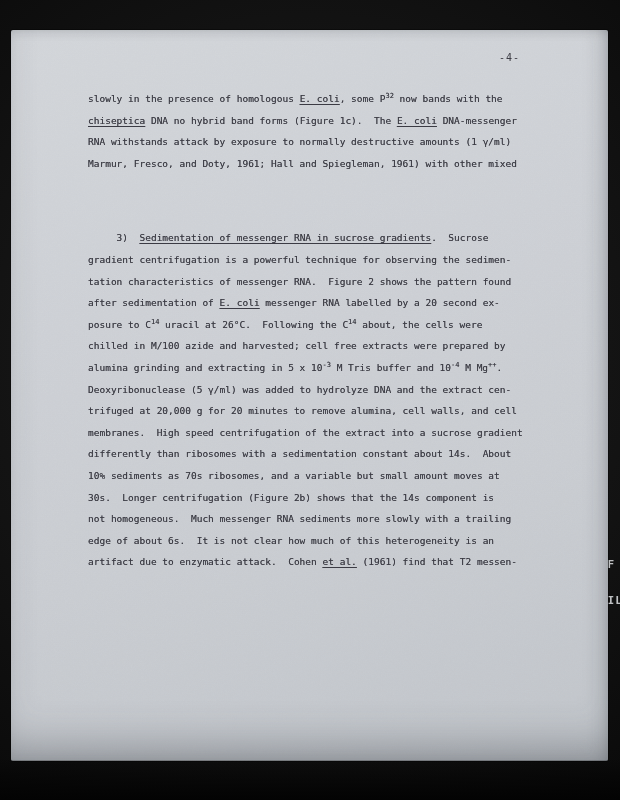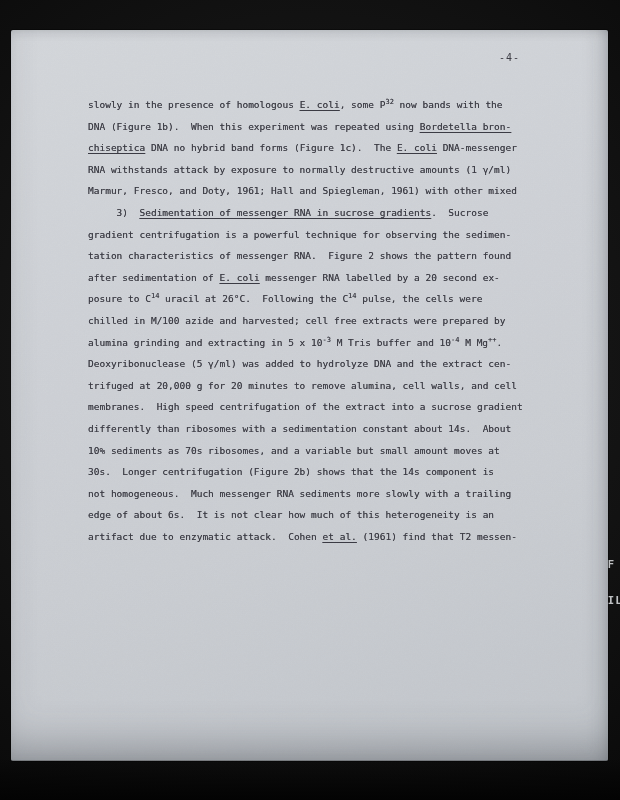--- a/index.html
+++ b/index.html
@@ -26,25 +26,25 @@
   .paper-noise{
     position:absolute;inset:0;width:100%;height:100%;
     opacity:0.55;pointer-events:none;border-radius:2px;
   }
   .page-number{
     position:absolute;top:22px;right:88px;
     font-size:10px;color:#3c3c44;letter-spacing:1px;
   }
   .page-text{
     position:absolute;left:77px;top:62px;width:482px;
-    font-size:9.5px;line-height:26px;color:#3b3b44;
+    font-size:9.5px;line-height:13px;color:#3b3b44;
     text-shadow:0 0 0.5px rgba(20,20,28,0.55);
   }
   .para{margin:0;}
-  .para + .para{}
+  .para + .para{margin-top:53px;}
   .line{white-space:pre;height:21.6px;}
   .u{text-decoration:underline;text-underline-offset:2px;}
   .sup{font-size:7px;position:relative;top:-4px;}
   .spine-fragment{
     position:absolute;z-index:1;left:600px;width:20px;overflow:hidden;
     color:rgba(235,238,240,0.8);font-size:11px;font-weight:bold;
     letter-spacing:1px;white-space:nowrap;
   }
   #spine-frag-0{top:558px;}
   #spine-frag-1{top:594px;}
@@ -68,31 +68,30 @@
       <feColorMatrix type="matrix" values="0 0 0 0 0.32  0 0 0 0 0.33  0 0 0 0 0.36  0 0 0 0.10 0"></feColorMatrix>
     </filter>
     <rect width="100%" height="100%" filter="url(#grain)"></rect>
   </svg>
 
   <div class="page-number">-4-</div>
 
   <div class="page-text">
       <div class="para">
         <div class="line"><span>slowly in the presence of homologous </span><span class="u">E. coli</span><span>, some P</span><span class="sup">32</span><span> now bands with the</span></div>
-        <div class="line"><span>DNA (Figure 1b).  When this experiment was repeated using </span><span class="u">Bordetella bron-</span></div>
         <div class="line"><span class="u">chiseptica</span><span> DNA no hybrid band forms (Figure 1c).  The </span><span class="u">E. coli</span><span> DNA-messenger</span></div>
         <div class="line"><span>RNA withstands attack by exposure to normally destructive amounts (1 γ/ml)</span></div>
         <div class="line"><span>Marmur, Fresco, and Doty, 1961; Hall and Spiegleman, 1961) with other mixed</span></div>
       </div>
       <div class="para">
         <div class="line"><span>     3)  </span><span class="u">Sedimentation of messenger RNA in sucrose gradients</span><span>.  Sucrose</span></div>
         <div class="line"><span>gradient centrifugation is a powerful technique for observing the sedimen-</span></div>
         <div class="line"><span>tation characteristics of messenger RNA.  Figure 2 shows the pattern found</span></div>
         <div class="line"><span>after sedimentation of </span><span class="u">E. coli</span><span> messenger RNA labelled by a 20 second ex-</span></div>
-        <div class="line"><span>posure to C</span><span class="sup">14</span><span> uracil at 26°C.  Following the C</span><span class="sup">14</span><span> pulse, the cells were</span></div>
+        <div class="line"><span>posure to C</span><span class="sup">14</span><span> uracil at 26°C.  Following the C</span><span class="sup">14</span><span> about, the cells were</span></div>
         <div class="line"><span>chilled in M/100 azide and harvested; cell free extracts were prepared by</span></div>
         <div class="line"><span>alumina grinding and extracting in 5 x 10</span><span class="sup">-3</span><span> M Tris buffer and 10</span><span class="sup">-4</span><span> M Mg</span><span class="sup">++</span><span>.</span></div>
         <div class="line"><span>Deoxyribonuclease (5 γ/ml) was added to hydrolyze DNA and the extract cen-</span></div>
         <div class="line"><span>trifuged at 20,000 g for 20 minutes to remove alumina, cell walls, and cell</span></div>
         <div class="line"><span>membranes.  High speed centrifugation of the extract into a sucrose gradient</span></div>
         <div class="line"><span>differently than ribosomes with a sedimentation constant about 14s.  About</span></div>
         <div class="line"><span>10% sediments as 70s ribosomes, and a variable but small amount moves at</span></div>
         <div class="line"><span>30s.  Longer centrifugation (Figure 2b) shows that the 14s component is</span></div>
         <div class="line"><span>not homogeneous.  Much messenger RNA sediments more slowly with a trailing</span></div>
         <div class="line"><span>edge of about 6s.  It is not clear how much of this heterogeneity is an</span></div>

